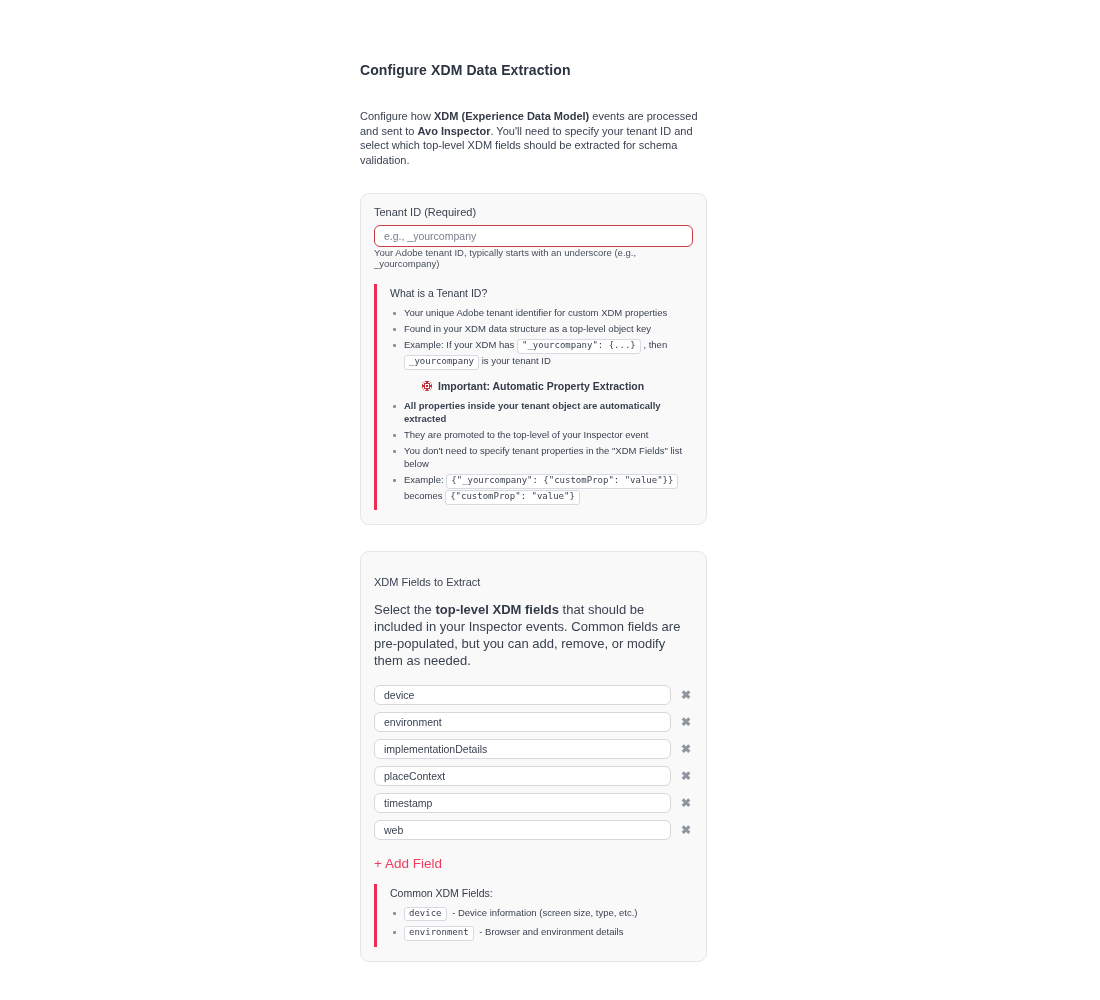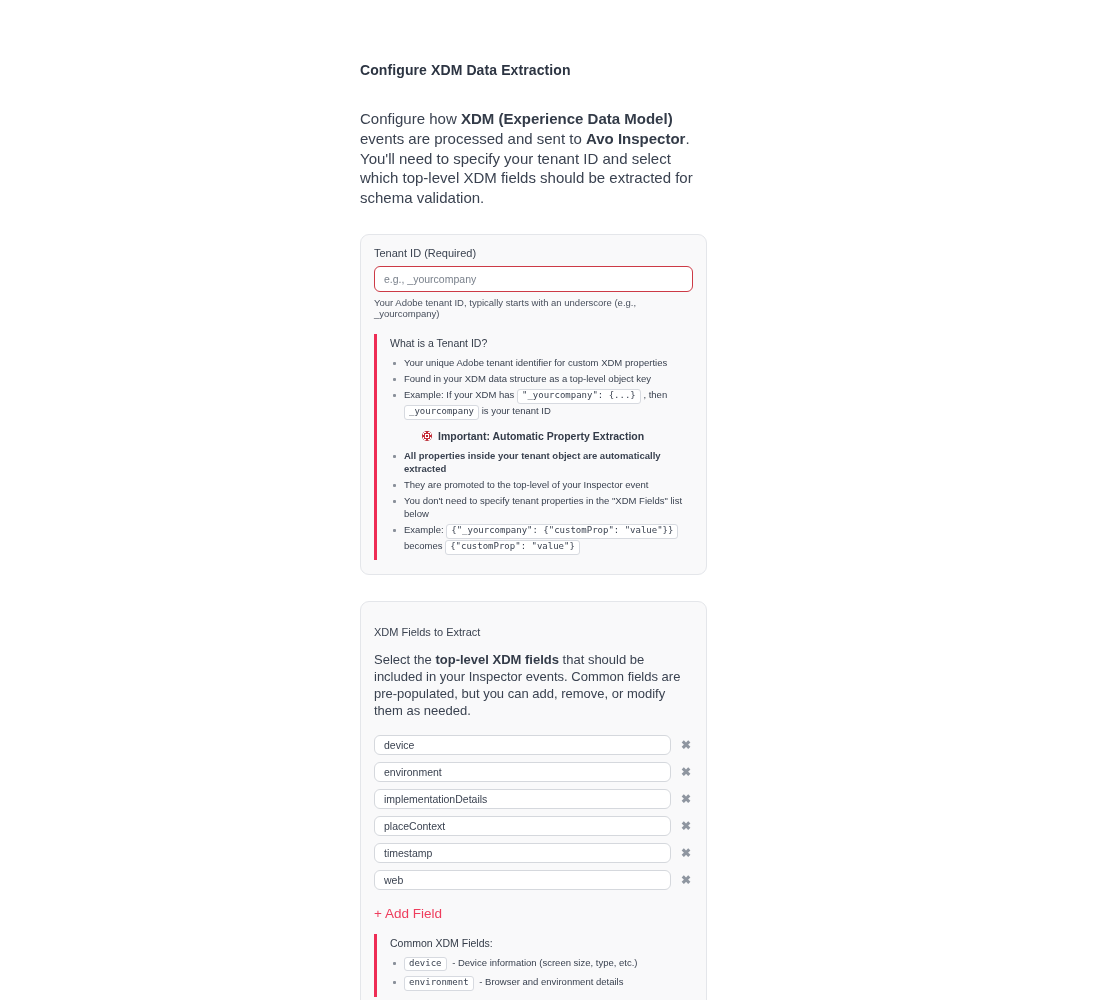--- a/index.html
+++ b/index.html
@@ -5,41 +5,41 @@
   * { box-sizing: border-box; }
   html,body { margin:0; padding:0; }
   body {
     width:1100px; height:1000px; background:#ffffff;
     font-family:"Liberation Sans", sans-serif; color:#3a4250;
     position:relative; overflow:hidden;
   }
   .content { position:absolute; left:360px; top:62px; width:347px; }
 
   .page-title { font-size:14px; font-weight:bold; color:#2c3442; margin:0; letter-spacing:.1px; }
-  .intro { margin-top:31px; font-size:15px; line-height:1.32; color:#3a4250; }
+  .intro { margin-top:31px; font-size:11px; line-height:1.32; color:#3a4250; }
   .intro strong, .rich strong { font-weight:bold; color:#333b48; }
 
   .card {
     background:#f9f9fa; border:1px solid #e4e6ea; border-radius:9px;
     padding:12px 13px 14px 13px;
   }
   .card-1 { margin-top:26px; }
   .card-2 { margin-top:26px; padding-top:24px; }
 
   .card-label { font-size:11px; color:#3a4250; display:block; }
 
   .tenant-input {
-    display:block; width:100%; height:14px; margin-top:7px;
+    display:block; width:100%; height:22px; margin-top:7px;
     border:1.5px solid #cc3a46; border-radius:6px; background:#fff;
-    padding:12px 9px; font-size:10.5px; color:#3a4250; outline:none;
+    padding:0 9px; font-size:10.5px; color:#3a4250; outline:none;
     font-family:"Liberation Sans", sans-serif;
   }
   .tenant-input::placeholder { color:#79808b; }
 
-  .help-text { margin-top:5px; font-size:9.5px; color:#49505d; }
+  .help-text { font-size:9.5px; color:#49505d; }
 
   .error-box {
     margin-top:6px; background:#fdecec; border:1px solid #f2c4c8;
     border-radius:4px; color:#ce2e3e; font-size:9.5px; padding:4px 8px;
   }
 
   .callout { margin-top:15px; border-left:3px solid #ee2d55; padding:3px 0 2px 13px; }
   .callout-heading { font-size:10.5px; font-weight:normal; color:#333b48; margin:0 0 7px 0; }
 
   .bullets { list-style:none; margin:0; padding:0; }

